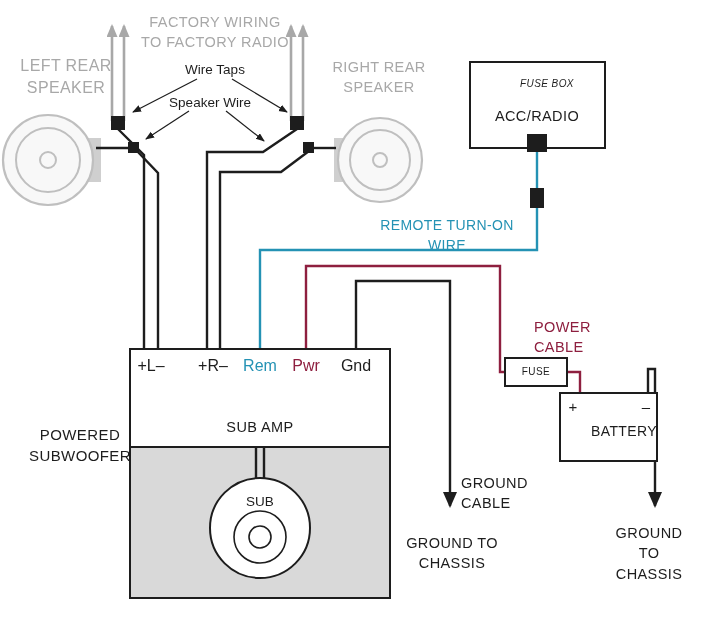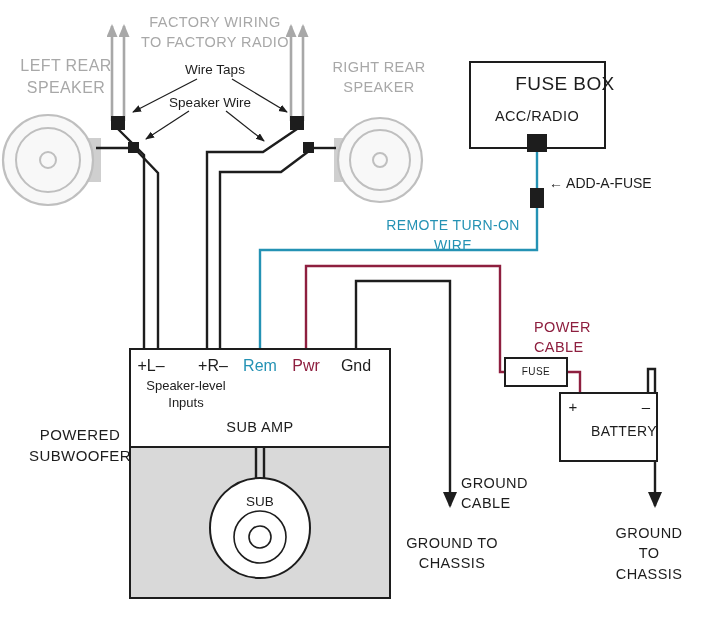--- a/index.html
+++ b/index.html
@@ -1,17 +1,17 @@
 <!DOCTYPE html>
 <html style="--c-gray: #a8a8a8; --c-speaker: #bfbfbf; --c-black: #1d1d1d; --c-teal: #2492b4; --c-maroon: #8e1f3f; --c-enclosure: #d9d9d9;"><head>
 <meta charset="utf-8">
 <style>
   html,body{margin:0;padding:0;background:#ffffff;}
   #stage{position:relative;width:687px;height:618px;background:#fff;overflow:hidden;
-         font-family:"Liberation Sans","DejaVu Sans",sans-serif;color:#1d1d1d;}
+         font-family:"Liberation Sans","DejaVu Sans",sans-serif;color:#1d1d1d;padding-left:12px;}
   #stage svg{position:absolute;left:0;top:0;}
   .lbl{position:absolute;color:var(--c-black,#1d1d1d);white-space:pre-line;line-height:1.4;}
   .ctr{transform:translate(-50%,-50%);text-align:center;}
   .vctr{transform:translate(0,-50%);}
   .rctr{transform:translate(-100%,-50%);text-align:center;}
   .gray{color:var(--c-gray,#a8a8a8);}
   .teal{color:var(--c-teal,#2492b4);}
   .maroon{color:var(--c-maroon,#8e1f3f);}
   .caps{letter-spacing:.4px;}
   .w-gray{stroke:var(--c-gray,#a8a8a8);stroke-width:2.6;fill:none;}
@@ -108,37 +108,34 @@
   <div class="lbl ctr gray caps" style="left:215px;top:32px;font-size:14.5px;">FACTORY WIRING
 TO FACTORY RADIO</div>
   <div class="lbl ctr gray caps" style="left:66px;top:77px;font-size:16px;">LEFT REAR
 SPEAKER</div>
   <div class="lbl ctr gray caps" style="left:379px;top:77px;font-size:14.5px;">RIGHT REAR
 SPEAKER</div>
 
   <div class="lbl ctr" style="left:215px;top:70px;font-size:13.5px;">Wire Taps</div>
   <div class="lbl ctr" style="left:210px;top:103px;font-size:13.5px;">Speaker Wire</div>
 
-  <div class="lbl ctr caps" style="left:565px;top:84px;font-size:19px;">FUSE BOX</div>
+  <div class="lbl ctr caps" style="left:547px;top:84px;font-size:10px;font-style:italic;">FUSE BOX</div>
   <div class="lbl ctr caps" style="left:537px;top:116px;font-size:14.5px;">ACC/RADIO</div>
-  <div class="lbl vctr" style="left:549px;top:184px;font-size:14px;">← ADD-A-FUSE</div>
 
   <div class="lbl rctr teal caps" style="left:531px;top:236px;font-size:14px;">REMOTE TURN-ON WIRE</div>
 
   <div class="lbl maroon caps" style="left:534px;top:286px;font-size:14.5px;margin-top:31px;">POWER
 CABLE</div>
 
   <div class="lbl ctr" style="left:151px;top:366px;font-size:16px;">+L–</div>
   <div class="lbl ctr" style="left:213px;top:366px;font-size:16px;">+R–</div>
   <div class="lbl ctr teal" style="left:260px;top:366px;font-size:16px;">Rem</div>
   <div class="lbl ctr maroon" style="left:306px;top:366px;font-size:16px;">Pwr</div>
   <div class="lbl ctr" style="left:356px;top:366px;font-size:16px;">Gnd</div>
 
-  <div class="lbl ctr" style="left:186px;top:395px;font-size:13px;line-height:1.3;">Speaker-level
-Inputs</div>
   <div class="lbl ctr caps" style="left:260px;top:427px;font-size:14.5px;">SUB AMP</div>
   <div class="lbl ctr caps" style="left:80px;top:445px;font-size:15px;">POWERED
 SUBWOOFER</div>
   <div class="lbl ctr" style="left:260px;top:502px;font-size:13.5px;">SUB</div>
 
   <div class="lbl ctr caps" style="left:536px;top:372px;font-size:10px;">FUSE</div>
   <div class="lbl ctr caps" style="left:624px;top:432px;font-size:14px;">BATTERY</div>
   <div class="lbl ctr" style="left:573px;top:406px;font-size:15px;">+</div>
   <div class="lbl ctr" style="left:646px;top:406px;font-size:15px;">–</div>
 

